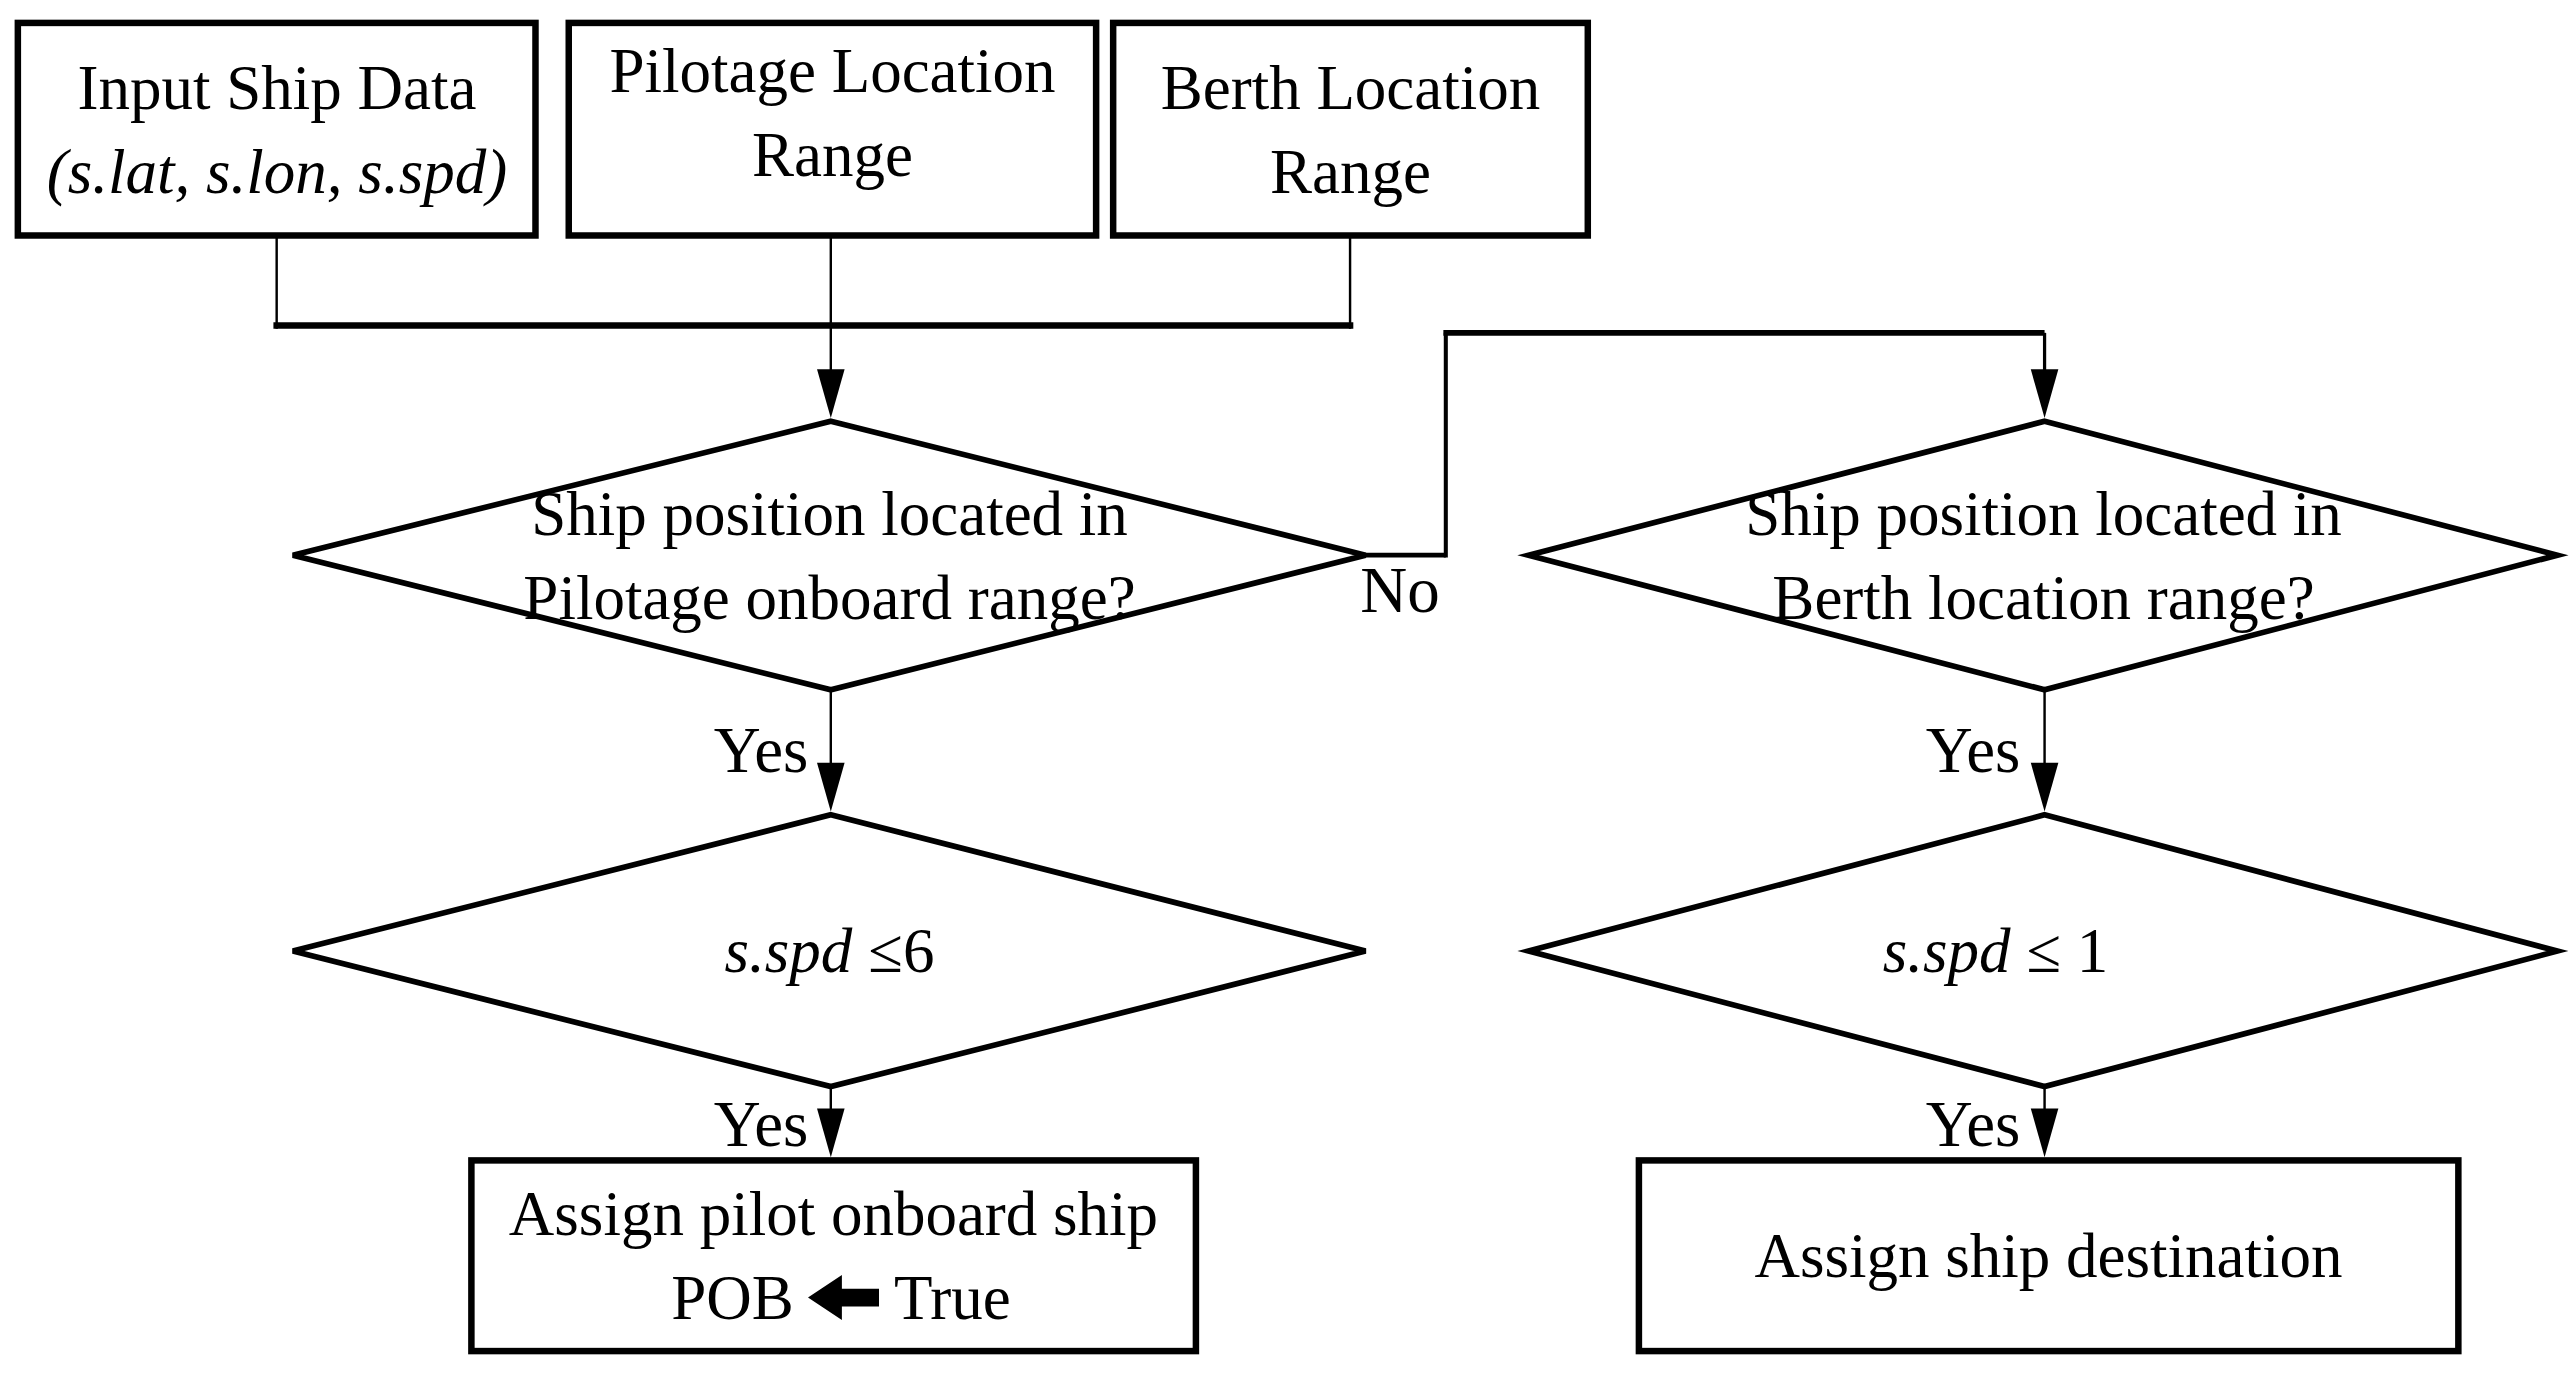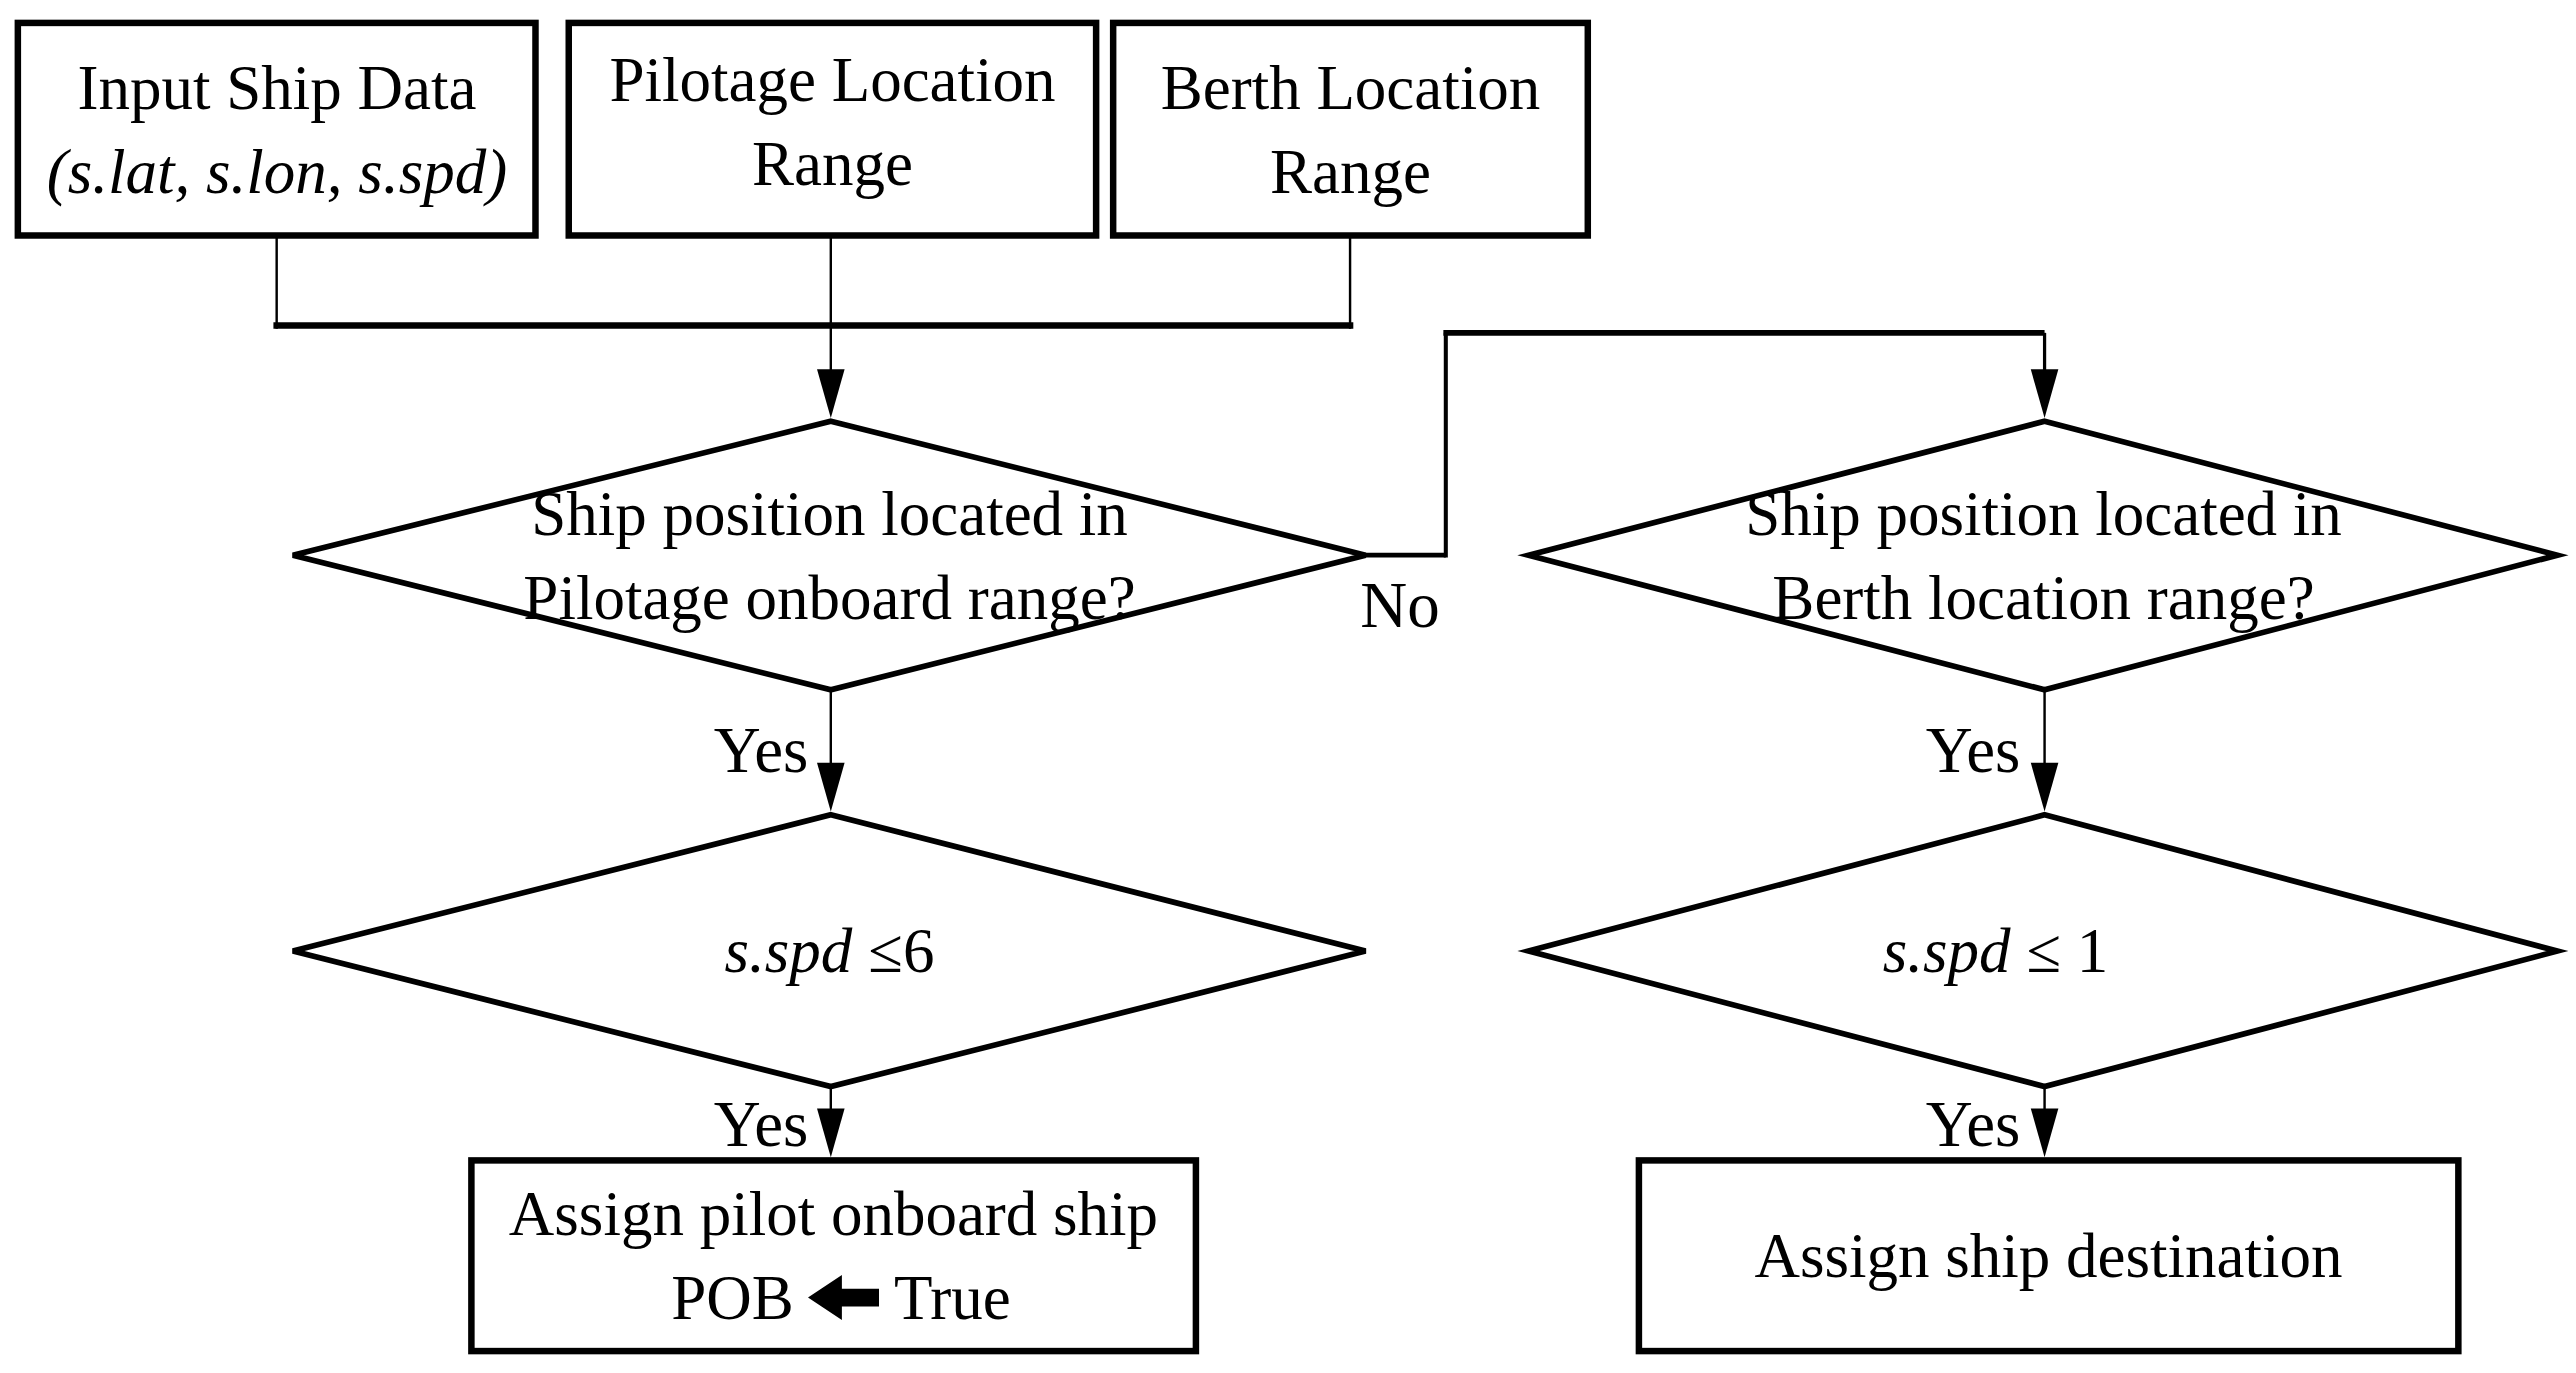--- a/index.html
+++ b/index.html
@@ -78,21 +78,21 @@
       <rect x="581" y="1430" width="893" height="235" stroke-width="8"></rect>
       <rect x="2020" y="1430" width="1010" height="235" stroke-width="8"></rect>
     </g>
   </svg>
 
   <div class="node-label" style="left:18px;top:23px;width:518px;height:213px;">
     <span>Input Ship Data</span>
     <span class="it">(s.lat, s.lon, s.spd)</span>
   </div>
 
-  <div class="node-label" style="left:569px;top:15px;width:527px;height:213px;">
+  <div class="node-label" style="left:569px;top:6px;width:527px;height:213px;">
     <span>Pilotage Location</span>
     <span>Range</span>
   </div>
 
   <div class="node-label" style="left:1113px;top:23px;width:475px;height:213px;">
     <span>Berth Location</span>
     <span>Range</span>
   </div>
 
   <div class="node-label" style="left:293px;top:421px;width:1073px;height:269px;">
@@ -126,19 +126,19 @@
       </svg>
       <span>True</span>
     </span>
   </div>
 
   <div class="node-label" style="left:1639px;top:1160px;width:819px;height:191px;">
     <span>Assign ship destination</span>
   </div>
 
   <div class="edge-label" style="left:761px;top:750px;">Yes</div>
-  <div class="edge-label" style="left:1400px;top:605px;">No</div>
+  <div class="edge-label" style="left:1400px;top:590px;">No</div>
   <div class="edge-label" style="left:761px;top:1124px;">Yes</div>
   <div class="edge-label" style="left:1973px;top:750px;">Yes</div>
   <div class="edge-label" style="left:1973px;top:1124px;">Yes</div>
 
 </div>
 
 
 </body></html>

